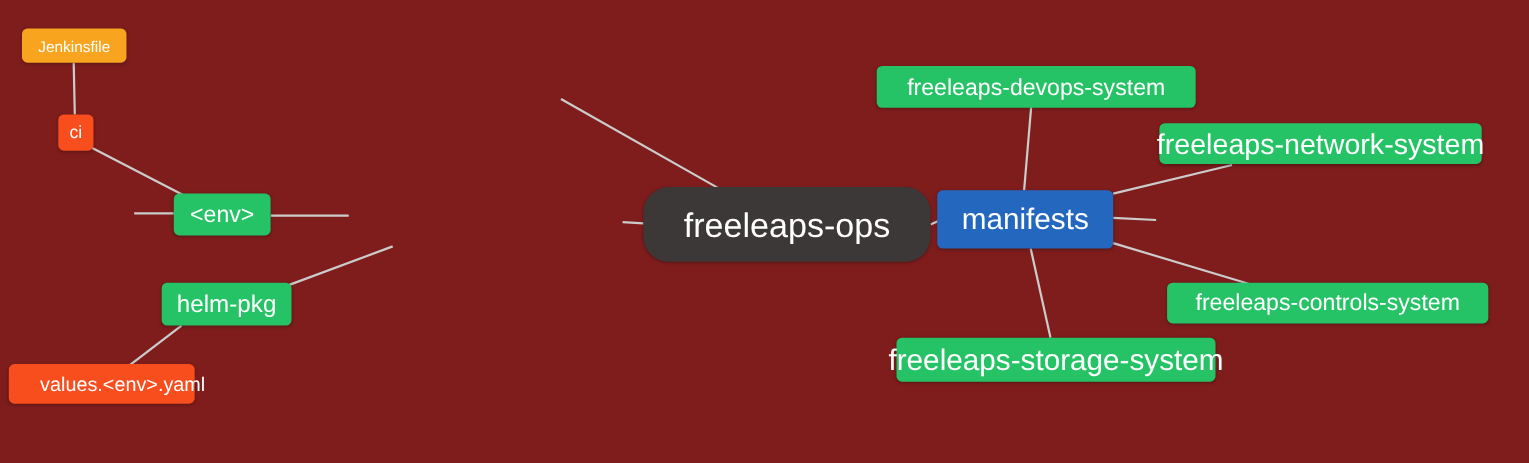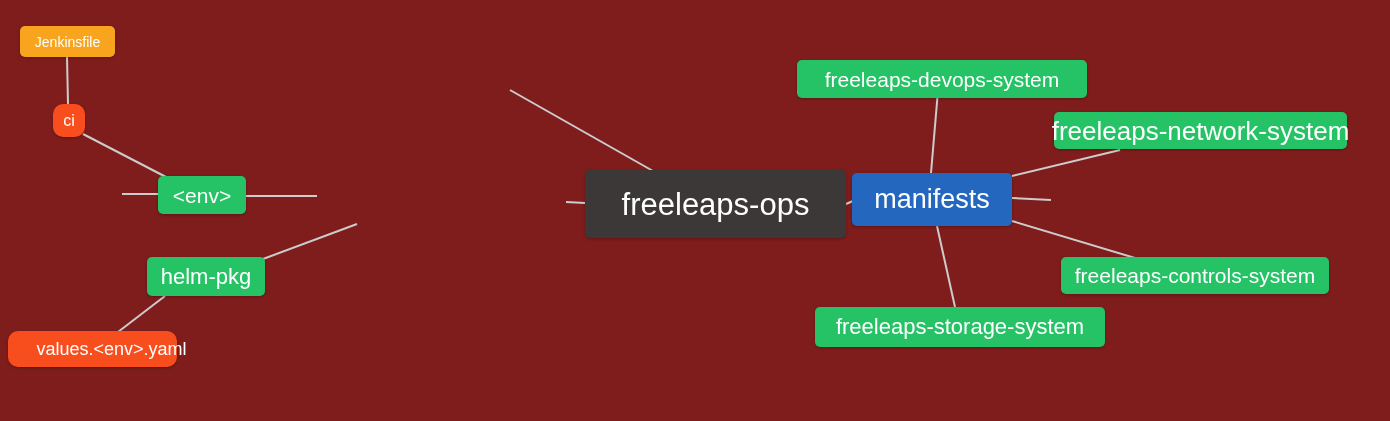--- a/index.html
+++ b/index.html
@@ -17,40 +17,40 @@
     display:flex;align-items:center;justify-content:center;
     color:#ffffff;
     border-radius:5px;
     box-shadow:0 1px 3px rgba(0,0,0,0.28);
     white-space:nowrap;
     cursor:pointer;
     box-sizing:border-box;
     line-height:1;
   }
   .c-orange{background:#F9A41F;}
-  .c-red{background:#F84D1D;border-radius:10px;}
+  .c-red{background:#F84D1D;}
   .c-green{background:#26C366;}
   .c-blue{background:#2368BE;}
-  .c-dark{background:#3B3837;}
+  .c-dark{background:#3B3837;border-radius:23px;}
 
   .n-jenkinsfile {left:20px;  top:26px;  width:95px;  height:31px; font-size:14px;}
   .n-ci          {left:53px;  top:104px; width:32px;  height:33px; font-size:16px;}
   .n-argo-app    {left:31px;  top:177px; width:91px;  height:35px; font-size:17px;}
   .n-env         {left:158px; top:176px; width:88px;  height:38px; font-size:21px;}
   .n-helm-pkg    {left:147px; top:257px; width:118px; height:39px; font-size:22px;}
   .n-values      {left:8px;   top:331px; width:169px; height:36px; font-size:18px;padding-left:38px;}
   .n-pipeline    {left:314px; top:38px;  width:276px; height:52px; font-size:27px;}
   .n-service     {left:317px; top:172px; width:249px; height:53px; font-size:27px;}
   .n-ops         {left:585px; top:170px; width:261px; height:68px; font-size:31px;}
   .n-manifests   {left:852px; top:173px; width:160px; height:53px; font-size:27px;}
   .n-devops      {left:797px; top:29px;  width:290px; height:38px; font-size:21px;margin-top:31px;}
   .n-network     {left:1054px;top:112px; width:293px; height:37px; font-size:26px;}
   .n-monitoring  {left:1051px;top:185px; width:324px; height:38px; font-size:21px;}
-  .n-controls    {left:1061px;top:257px; width:268px; height:37px; font-size:21px;}
-  .n-storage     {left:815px; top:307px; width:290px; height:40px; font-size:22px;}
+  .n-controls    {left:1061px;top:257px; width:292px; height:37px; font-size:21px;}
+  .n-storage     {left:815px; top:307px; width:290px; height:40px; font-size:27px;}
 </style>
 </head>
 <body>
 
 <div class="canvas">
 
   <svg class="edges" viewBox="0 0 1390 421" xmlns="http://www.w3.org/2000/svg">
     <line x1="67" y1="57" x2="68" y2="104"></line>
     <line x1="83" y1="134" x2="166" y2="177"></line>
     <line x1="122" y1="194" x2="158" y2="194"></line>

